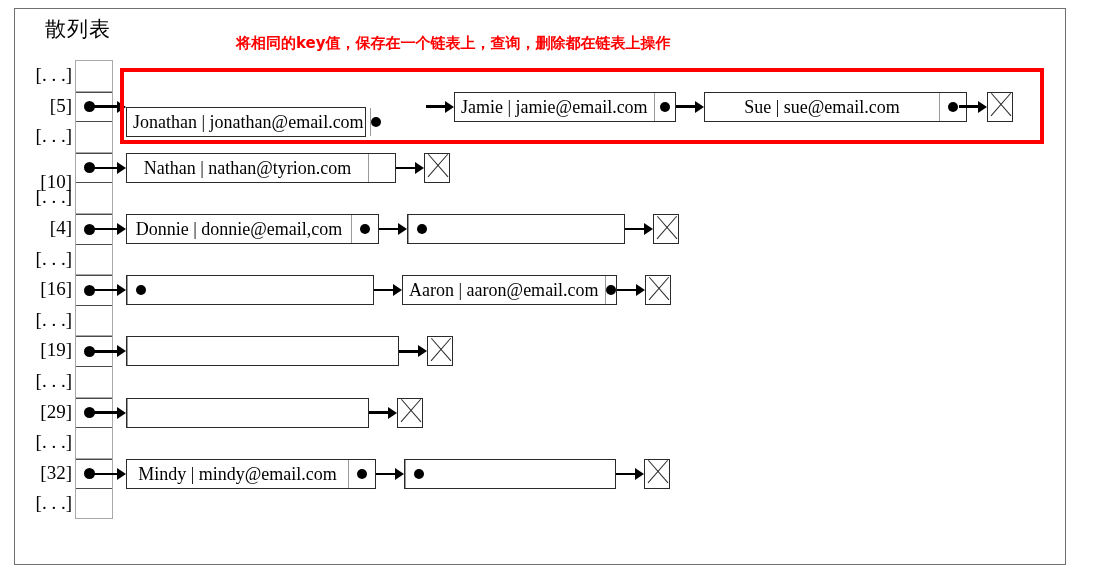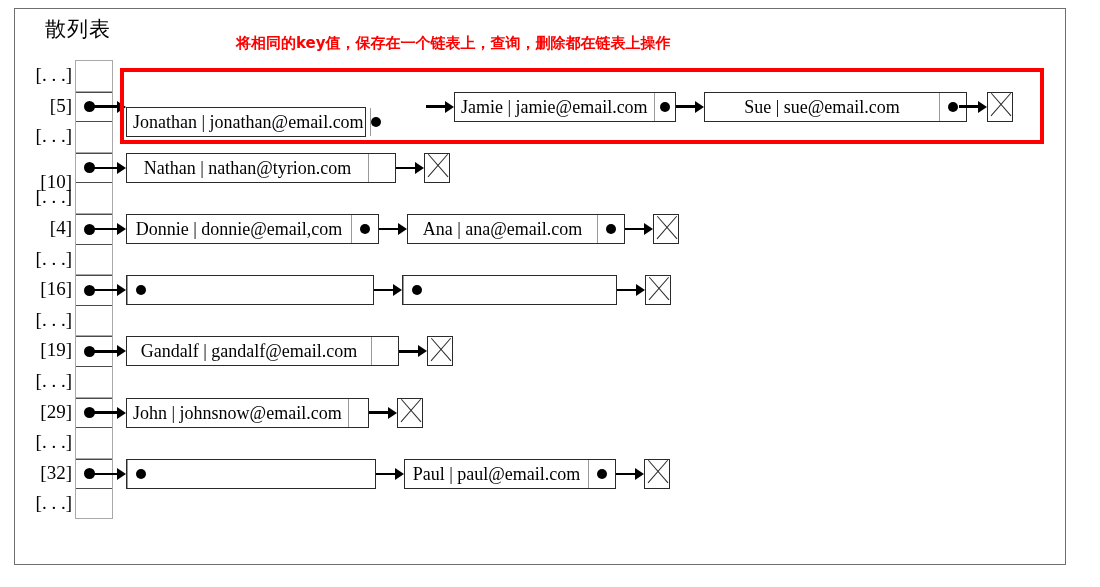--- a/index.html
+++ b/index.html
@@ -201,86 +201,84 @@
       <div class="barrow" style="left: 117px; top: 223px;"></div>
       <div class="node" style="left: 126px; top: 214px; width: 253px;">
         <div class="node-text">Donnie | donnie@email,com</div>
         <div class="node-ptr">
           <div class="dot"></div>
         </div>
       </div>
       <div class="link-line" style="left: 379px; top: 227.7px; width: 19px;"></div>
       <div class="link-arrow" style="left: 398px; top: 223px;"></div>
       <div class="node" style="left: 407px; top: 214px; width: 218px;">
-        <div class="node-text">Ana | ana@email.com</div>
         <div class="node-ptr">
           <div class="dot"></div>
         </div>
       </div>
       <div class="link-line" style="left: 625px; top: 227.7px; width: 19px;"></div>
       <div class="link-arrow" style="left: 644px; top: 223px;"></div>
       <div class="nullbox" style="left: 653px; top: 214px;"></div>
     </div>
     <div class="row">
       <div class="bdot" style="left: 84px; top: 284.7px;"></div>
       <div class="bline" style="left: 92px; top: 288.9px; width: 25px;"></div>
       <div class="barrow" style="left: 117px; top: 284.2px;"></div>
       <div class="node" style="left: 126px; top: 275.2px; width: 248px;">
         <div class="node-ptr">
           <div class="dot"></div>
         </div>
       </div>
       <div class="link-line" style="left: 374px; top: 288.9px; width: 19px;"></div>
       <div class="link-arrow" style="left: 393px; top: 284.2px;"></div>
       <div class="node" style="left: 402px; top: 275.2px; width: 215px;">
+        <div class="node-text">Aaron | aaron@email.com</div>
         <div class="node-ptr">
           <div class="dot"></div>
         </div>
       </div>
       <div class="link-line" style="left: 617px; top: 288.9px; width: 19px;"></div>
       <div class="link-arrow" style="left: 636px; top: 284.2px;"></div>
       <div class="nullbox" style="left: 645px; top: 275.2px;"></div>
     </div>
     <div class="row">
       <div class="bdot" style="left: 84px; top: 345.9px;"></div>
       <div class="bline" style="left: 92px; top: 350.1px; width: 25px;"></div>
       <div class="barrow" style="left: 117px; top: 345.4px;"></div>
       <div class="node" style="left: 126px; top: 336.4px; width: 273px;">
-        <div class="node-text">Gandalf | gandalf@email.com</div>
         <div class="node-ptr"></div>
       </div>
       <div class="link-line" style="left: 399px; top: 350.1px; width: 19px;"></div>
       <div class="link-arrow" style="left: 418px; top: 345.4px;"></div>
       <div class="nullbox" style="left: 427px; top: 336.4px;"></div>
     </div>
     <div class="row">
       <div class="bdot" style="left: 84px; top: 407.1px;"></div>
       <div class="bline" style="left: 92px; top: 411.3px; width: 25px;"></div>
       <div class="barrow" style="left: 117px; top: 406.6px;"></div>
       <div class="node" style="left: 126px; top: 397.6px; width: 243px;">
-        <div class="node-text">John | johnsnow@email.com</div>
         <div class="node-ptr"></div>
       </div>
       <div class="link-line" style="left: 369px; top: 411.3px; width: 19px;"></div>
       <div class="link-arrow" style="left: 388px; top: 406.6px;"></div>
       <div class="nullbox" style="left: 397px; top: 397.6px;"></div>
     </div>
     <div class="row">
       <div class="bdot" style="left: 84px; top: 468.3px;"></div>
       <div class="bline" style="left: 92px; top: 472.5px; width: 25px;"></div>
       <div class="barrow" style="left: 117px; top: 467.8px;"></div>
       <div class="node" style="left: 126px; top: 458.8px; width: 250px;">
+        <div class="node-text">Mindy | mindy@email.com</div>
         <div class="node-ptr">
           <div class="dot"></div>
         </div>
       </div>
       <div class="link-line" style="left: 376px; top: 472.5px; width: 19px;"></div>
       <div class="link-arrow" style="left: 395px; top: 467.8px;"></div>
       <div class="node" style="left: 404px; top: 458.8px; width: 212px;">
-        <div class="node-text">Paul | paul@email.com</div>
         <div class="node-ptr">
           <div class="dot"></div>
         </div>
       </div>
       <div class="link-line" style="left: 616px; top: 472.5px; width: 19px;"></div>
       <div class="link-arrow" style="left: 635px; top: 467.8px;"></div>
       <div class="nullbox" style="left: 644px; top: 458.8px;"></div>
     </div>
   </div>
 

